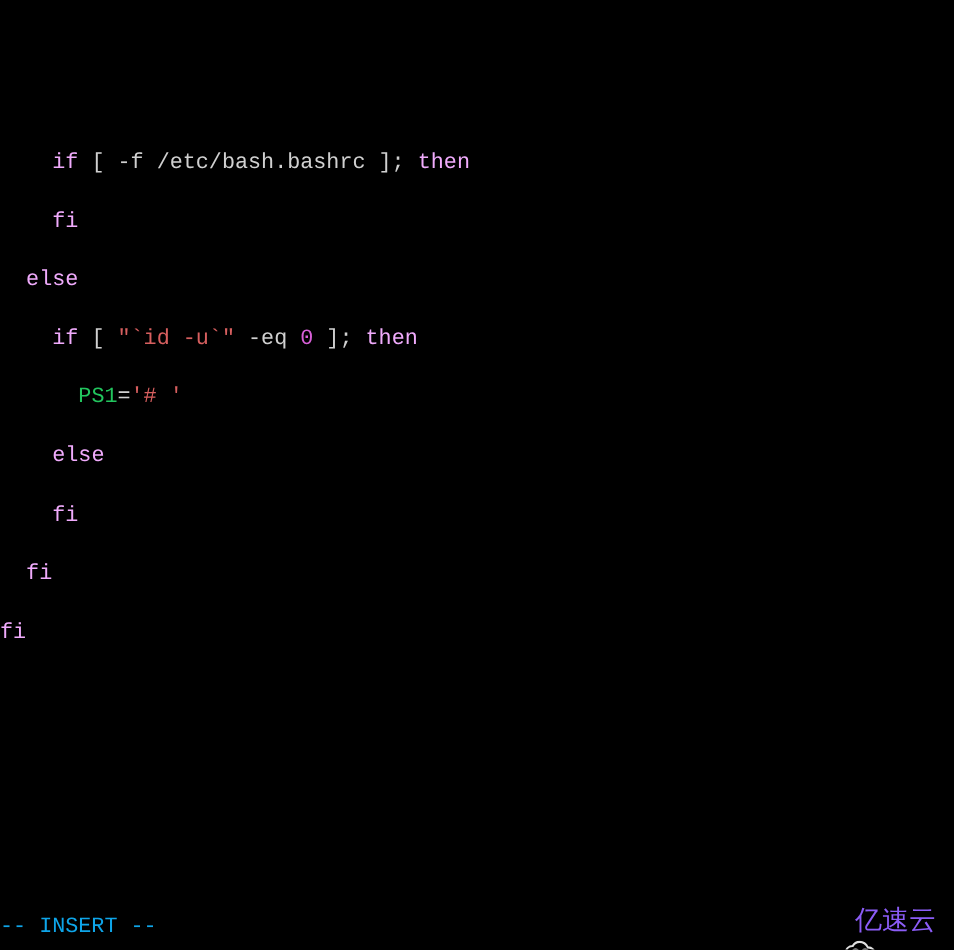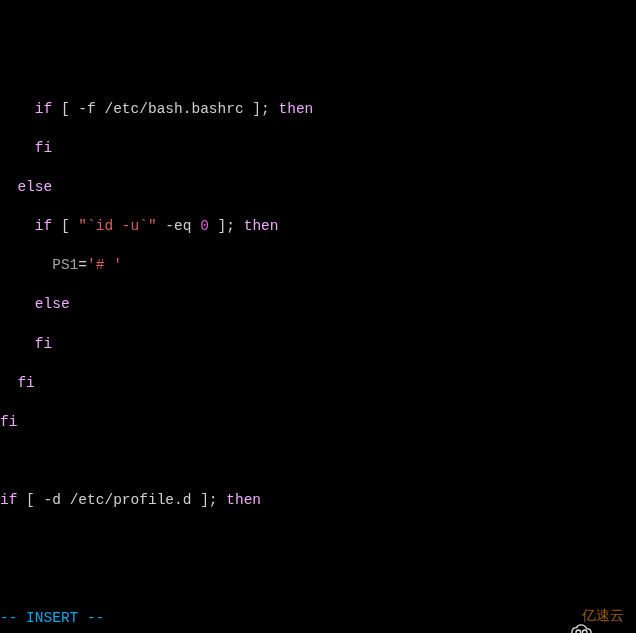--- a/index.html
+++ b/index.html
@@ -21,36 +21,36 @@
       position: relative;
     }
     .editor {
       padding: 2px 0;
     }
     .line {
       min-height: 19px;
     }
     .kw { color: #f0abfc; }
     .str { color: #d75f5f; }
-    .var { color: #a3a3a3; }
+    .var { color: #22c55e; }
     .num { color: #d75fd7; }
     .norm { color: #d0d0d0; }
     .status {
       position: absolute;
       bottom: 4px;
       left: 0;
       color: #0ea5e9;
     }
     .watermark {
       position: absolute;
       bottom: 8px;
       right: 12px;
-      color: #a16207;
+      color: #8b5cf6;
       font-family: Arial, sans-serif;
-      font-size: 14px;
+      font-size: 18px;
       display: flex;
       align-items: center;
       gap: 5px;
     }
     .watermark-icon {
       width: 22px;
       height: 20px;
       display: inline-block;
     }
   </style>
@@ -63,21 +63,20 @@
 <div class="line"><span>    </span><span class="kw">if</span><span class="norm"> [ -f </span><span class="norm">/etc/bash.bashrc</span><span class="norm"> ]; </span><span class="kw">then</span></div>
 <div class="line"><span>    </span><span class="kw">fi</span></div>
 <div class="line"><span>  </span><span class="kw">else</span></div>
 <div class="line"><span>    </span><span class="kw">if</span><span class="norm"> [ </span><span class="str">"`id -u`"</span><span class="norm"> -eq </span><span class="num">0</span><span class="norm"> ]; </span><span class="kw">then</span></div>
 <div class="line"><span>      </span><span class="var">PS1</span><span class="norm">=</span><span class="str">'# '</span></div>
 <div class="line"><span>    </span><span class="kw">else</span></div>
 <div class="line"><span>    </span><span class="kw">fi</span></div>
 <div class="line"><span>  </span><span class="kw">fi</span></div>
 <div class="line"><span class="kw">fi</span></div>
 <div class="line"></div>
-<div class="line"><span class="kw">if</span><span class="norm"> [ -d </span><span class="norm">/etc/profile.d</span><span class="norm"> ]; </span><span class="kw">then</span></div>
 
 
 
 
 
 
 
 
 
 

